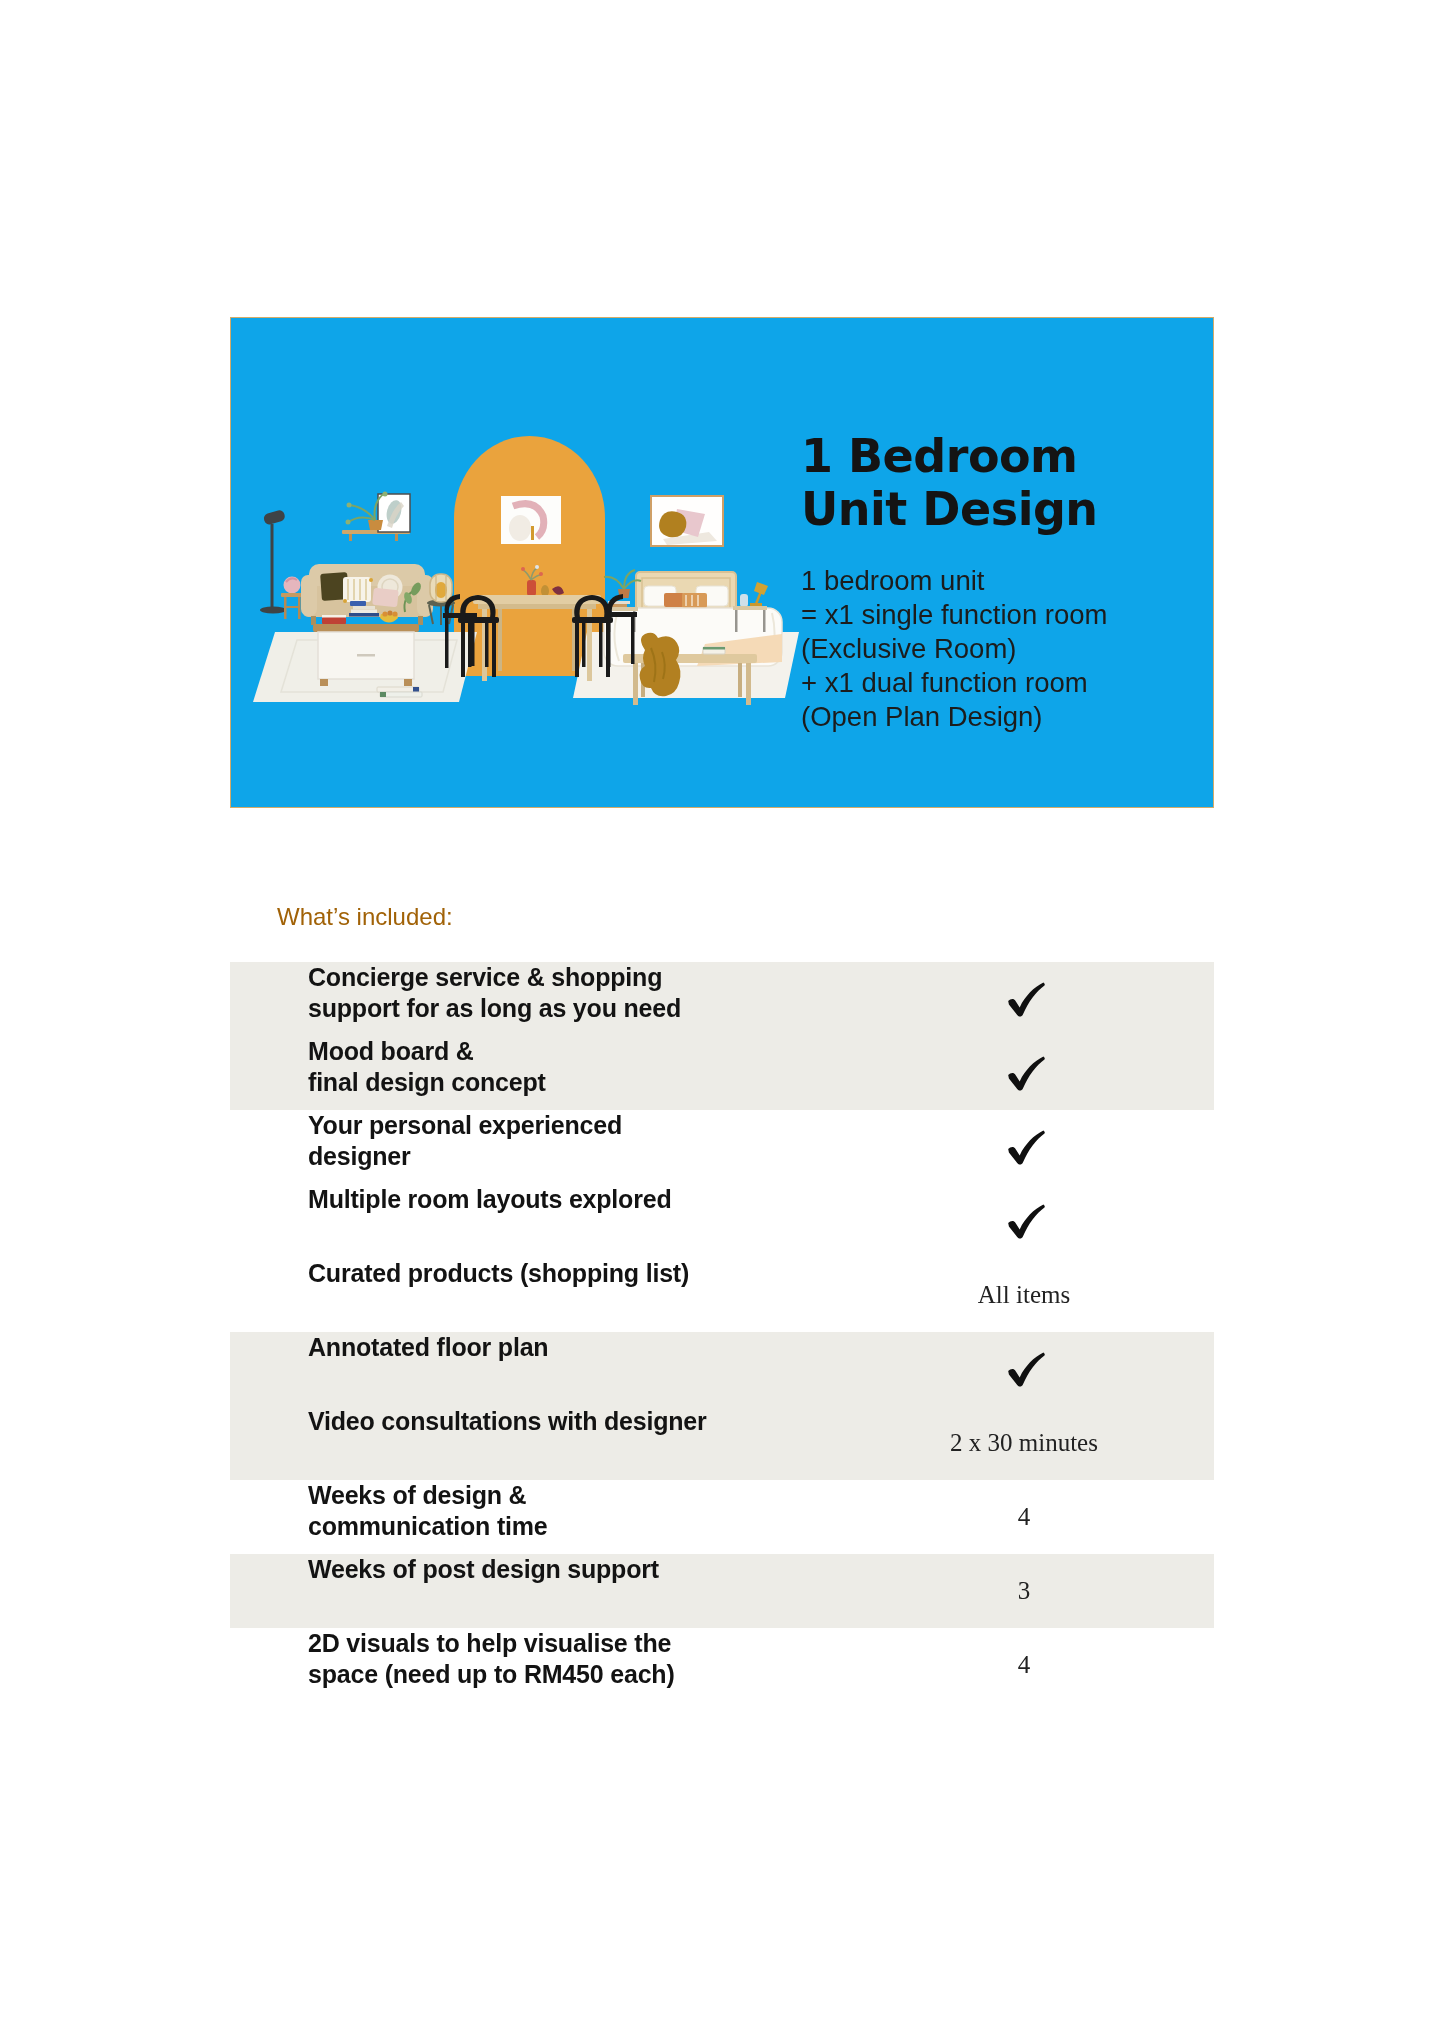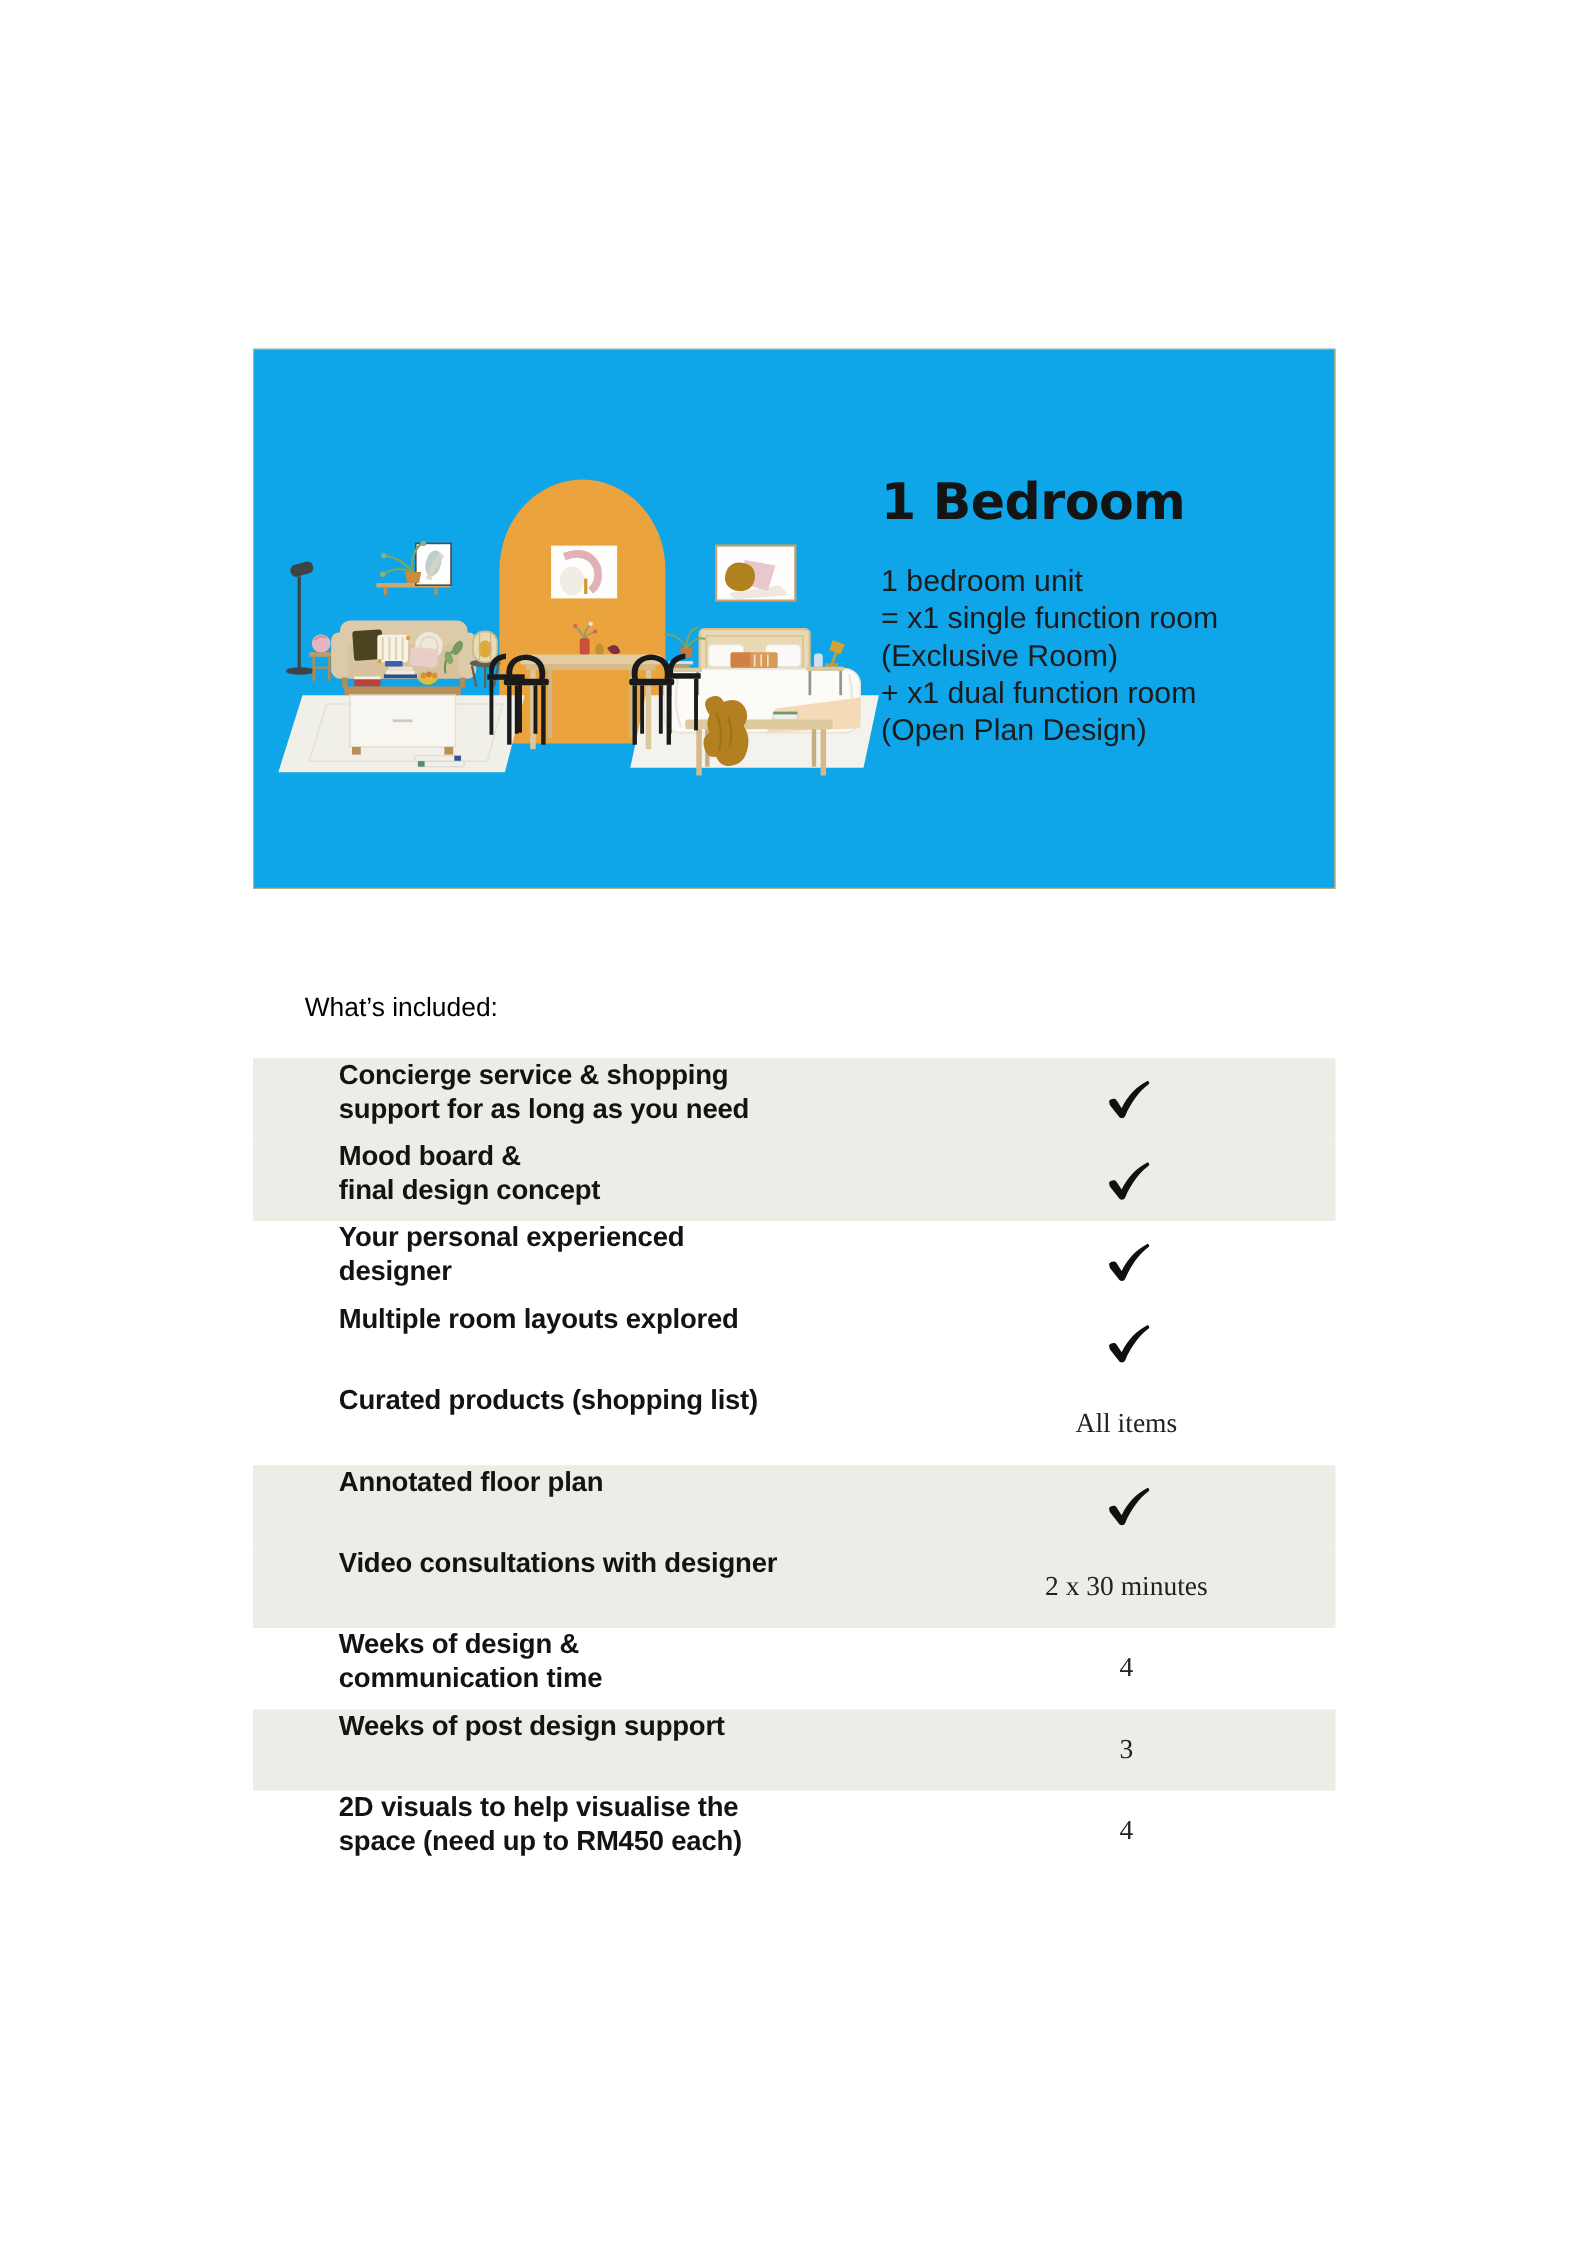--- a/index.html
+++ b/index.html
@@ -19,21 +19,21 @@
   .card-title {
     font-family:"DejaVu Sans","Liberation Sans",sans-serif;
     font-size:46px; line-height:53px; font-weight:700; color:#141414;
     letter-spacing:-0.5px;
   }
   .card-desc { margin-top:28px; font-size:27.5px; line-height:34px; color:#1c1c1c; }
 
   
   .included-heading {
     position:absolute; left:277px; top:903px;
-    font-size:24px; color:#000000;
+    font-size:24px; color:#a16207;
   }
 
   .table { position:absolute; left:230px; top:962px; width:984px; }
   .row { display:flex; min-height:74px; background:#ffffff;padding-left:24px; }
   .row.shaded { background:#edece7; }
   .row-label {
     flex:1; padding-left:54px; padding-right:10px;
     font-size:25px; line-height:31px; font-weight:700;
     letter-spacing:-0.2px; color:#131313; white-space:pre-line;
   }
@@ -245,20 +245,21 @@
       <path d="M370 295 C369 284 375 277 386 276 L386 281 C378 282 374 287 375 295 Z"></path>
       <rect x="368" y="294" width="32" height="5"></rect>
       <rect x="370" y="299" width="3.5" height="50"></rect>
       <rect x="394" y="299" width="3.5" height="47"></rect>
     </g>
   </svg>
 
   <div class="card-text">
     <div class="card-title">
       <span style="display:block">1 Bedroom</span>
+      <span style="display:block">Unit Design</span>
     </div>
     <div class="card-desc">
       <div>1 bedroom unit</div>
       <div>= x1 single function room</div>
       <div>(Exclusive Room)</div>
       <div>+ x1 dual function room</div>
       <div>(Open Plan Design)</div>
     </div>
   </div>
 </section>

